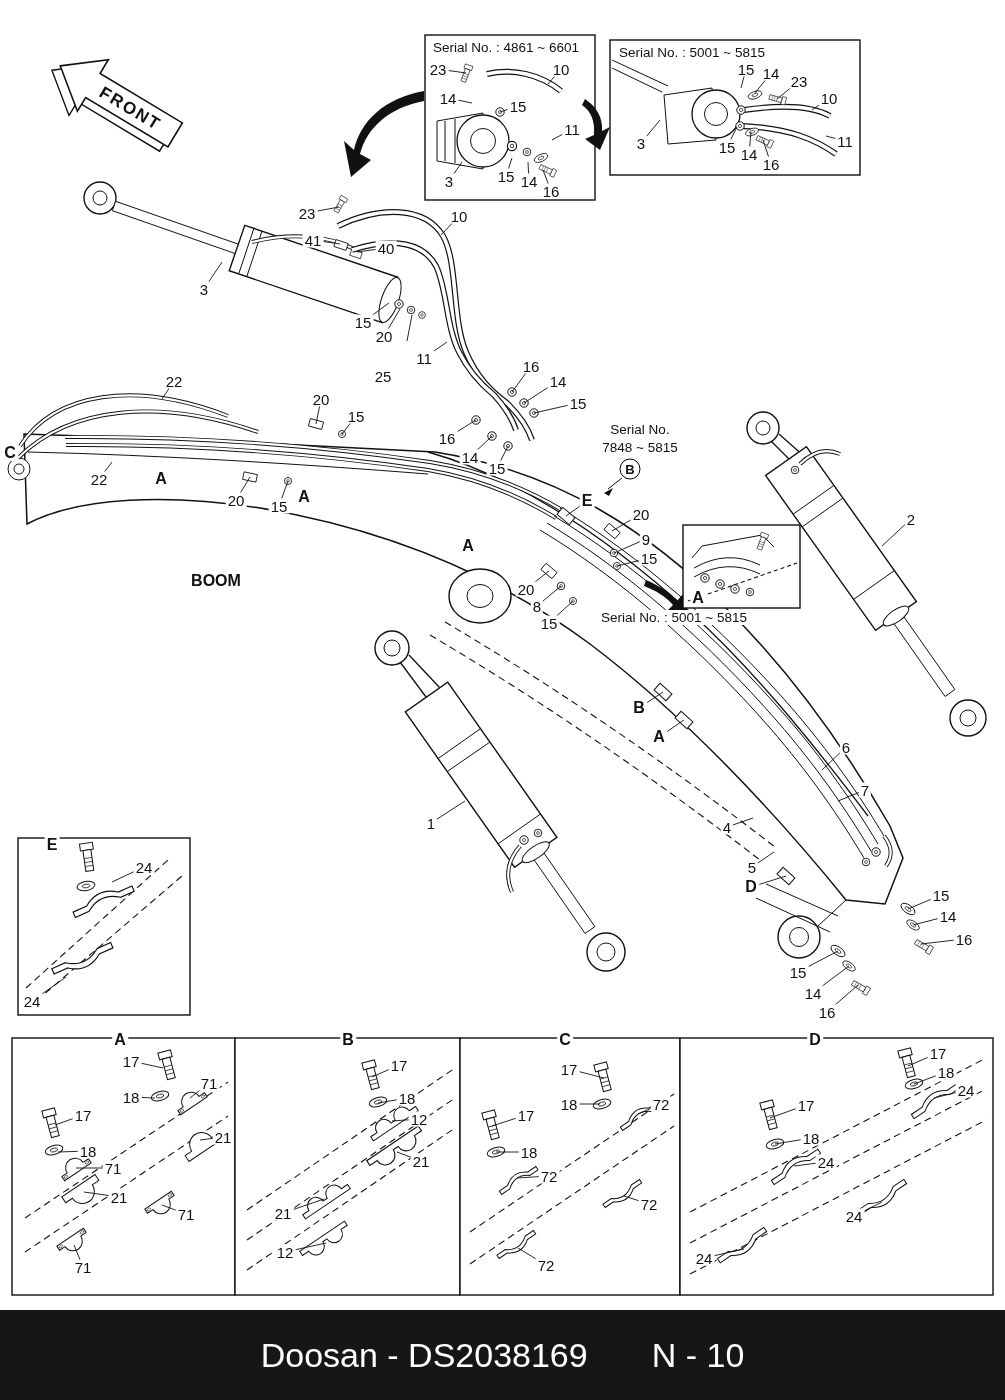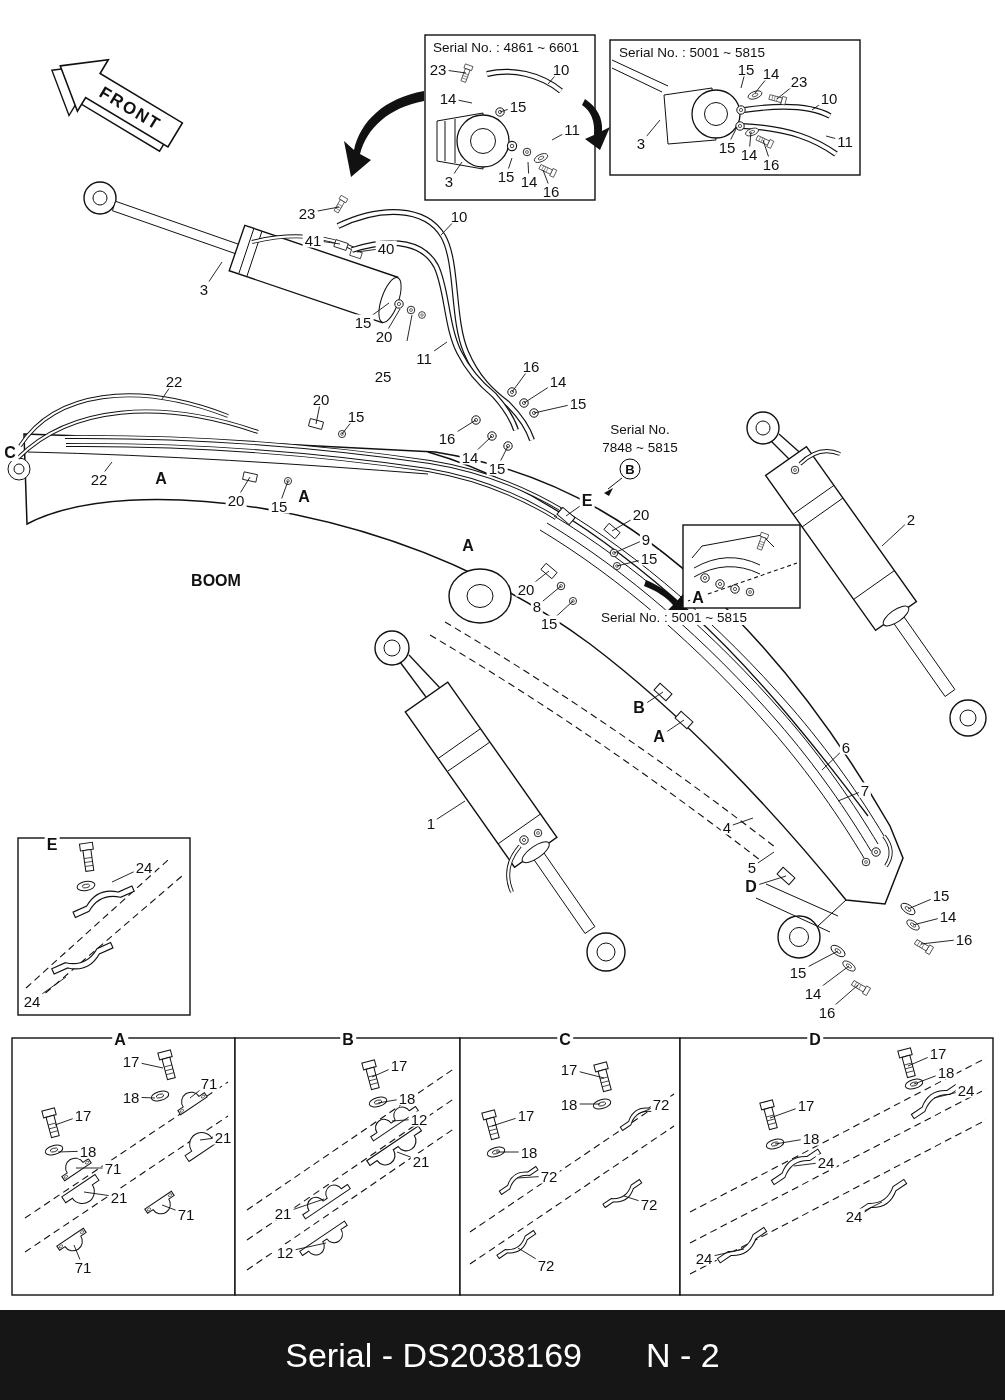--- a/index.html
+++ b/index.html
@@ -550,17 +550,17 @@
       <span class="plabel" style="left: 946px; top: 1072px;">18</span>
       <span class="plabel" style="left: 966px; top: 1090px;">24</span>
       <span class="plabel" style="left: 806px; top: 1105px;">17</span>
       <span class="plabel" style="left: 811px; top: 1138px;">18</span>
       <span class="plabel" style="left: 826px; top: 1162px;">24</span>
       <span class="plabel" style="left: 854px; top: 1216px;">24</span>
       <span class="plabel" style="left: 704px; top: 1258px;">24</span>
     </div>
 
   <div class="footer">
-    <span>Serial - DS2038169</span>
-    <span>N - 2</span>
+    <span>Doosan - DS2038169</span>
+    <span>N - 10</span>
   </div>
 
 </div>
 
 </body></html>

